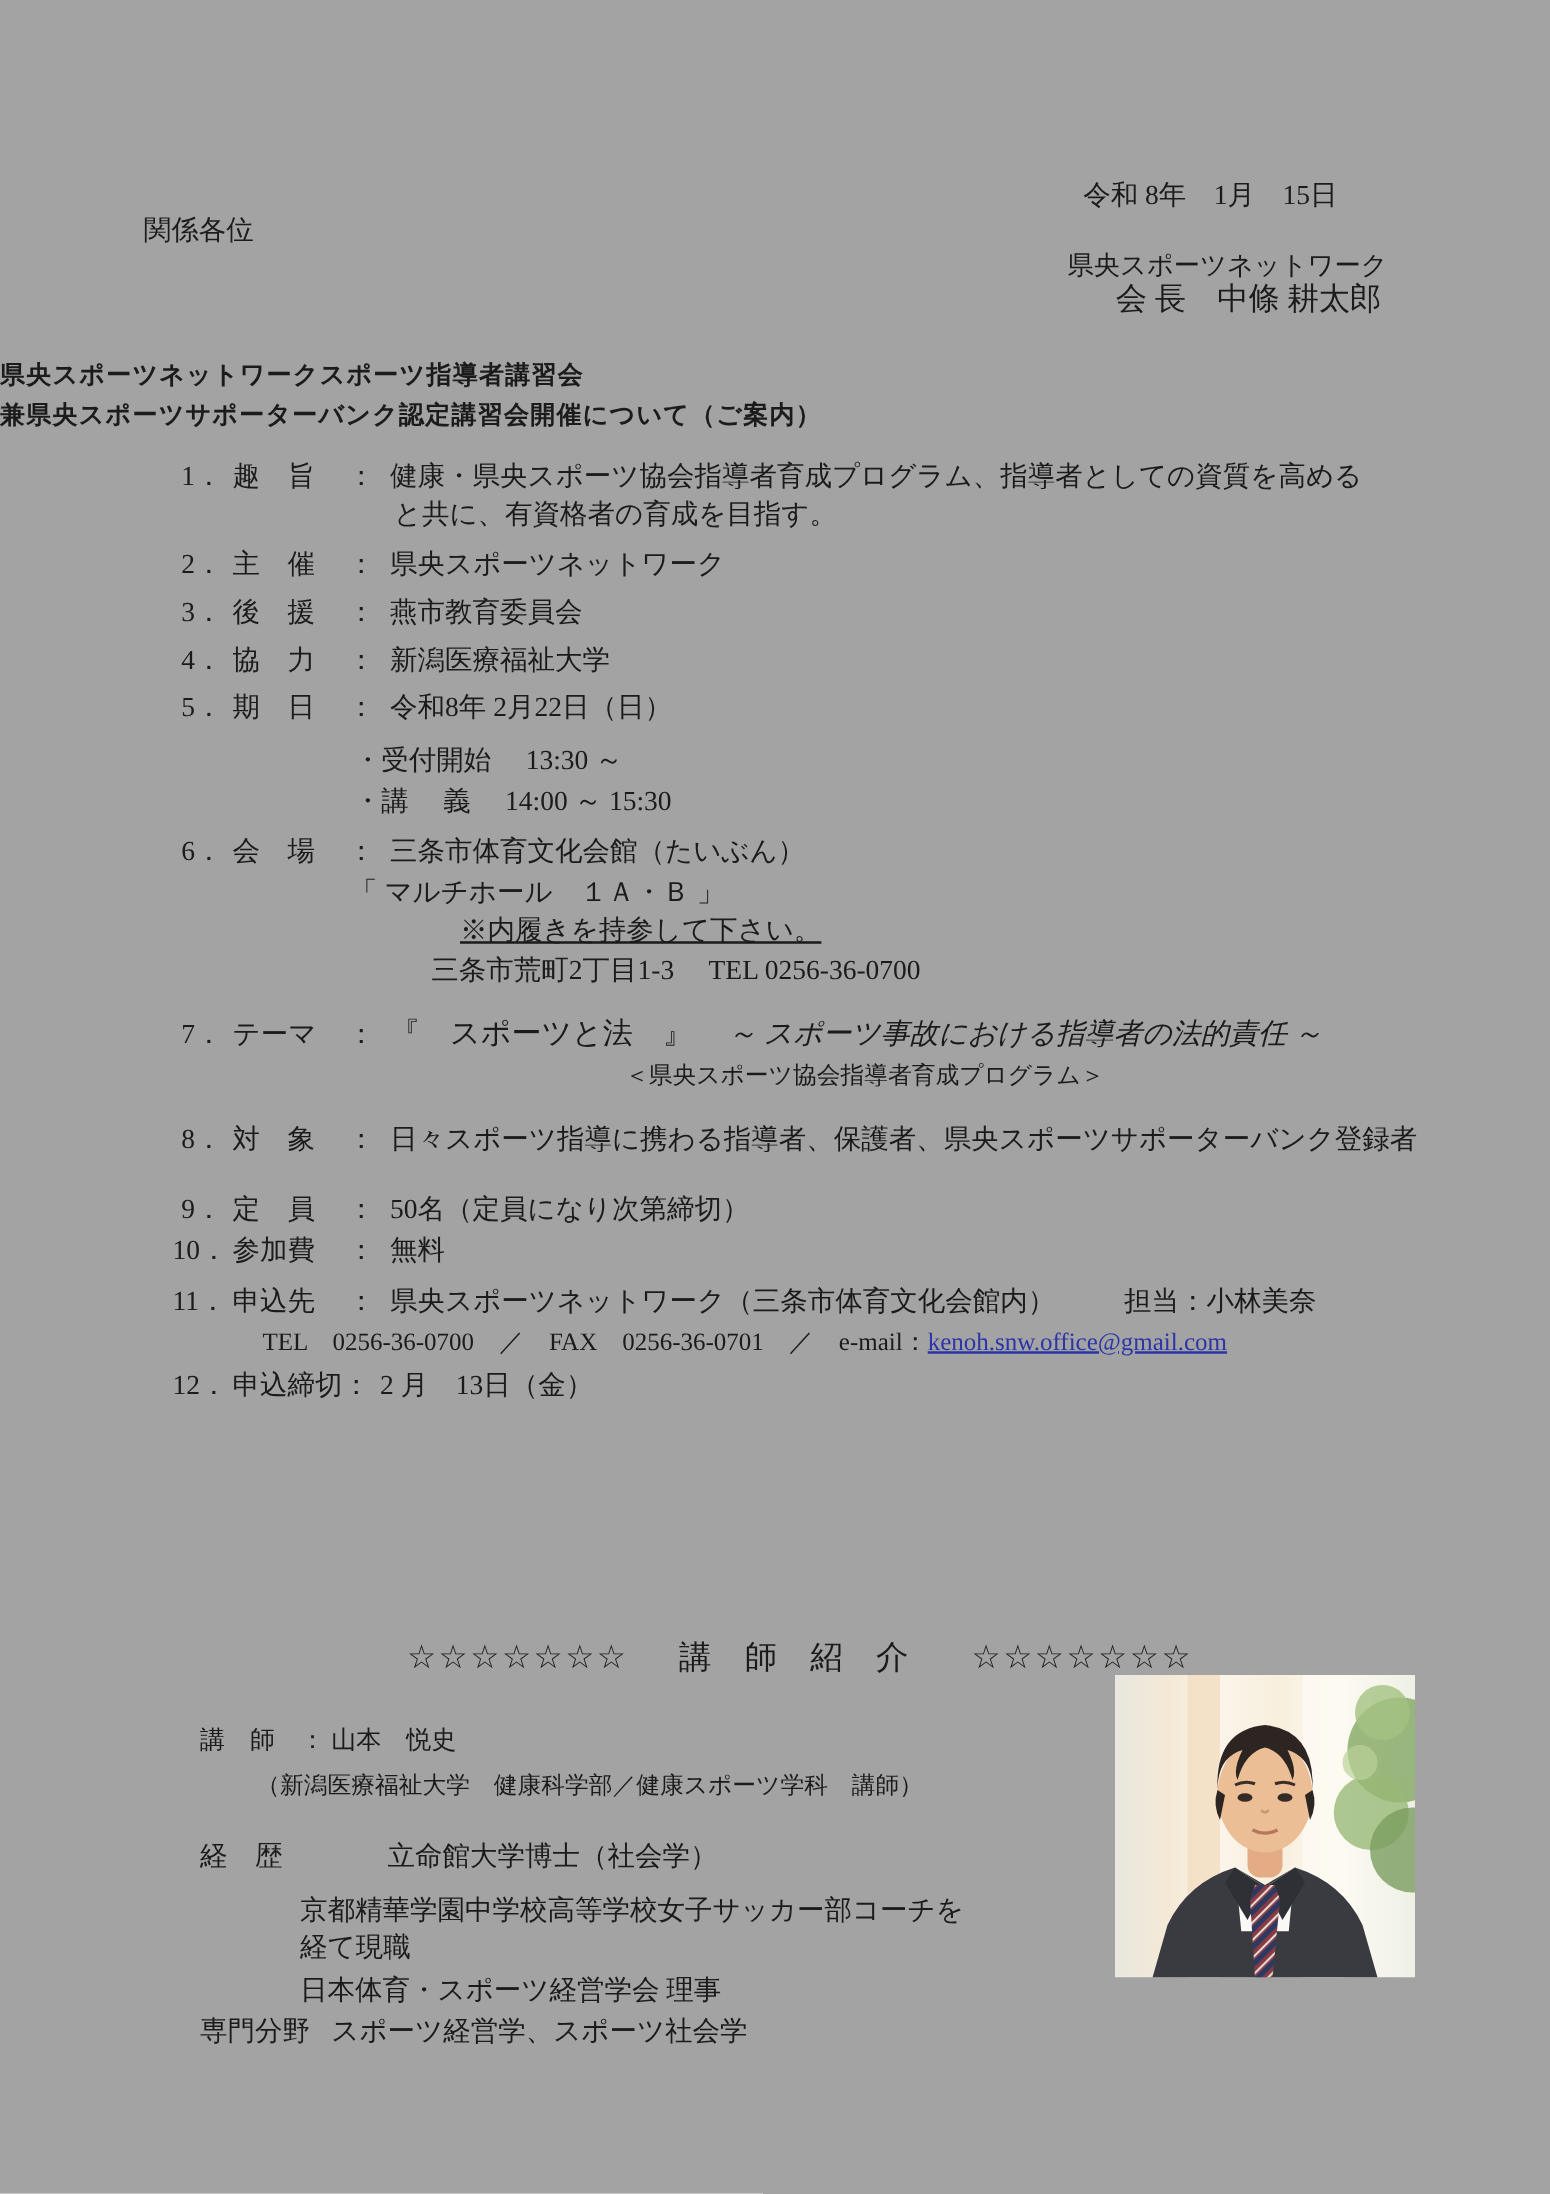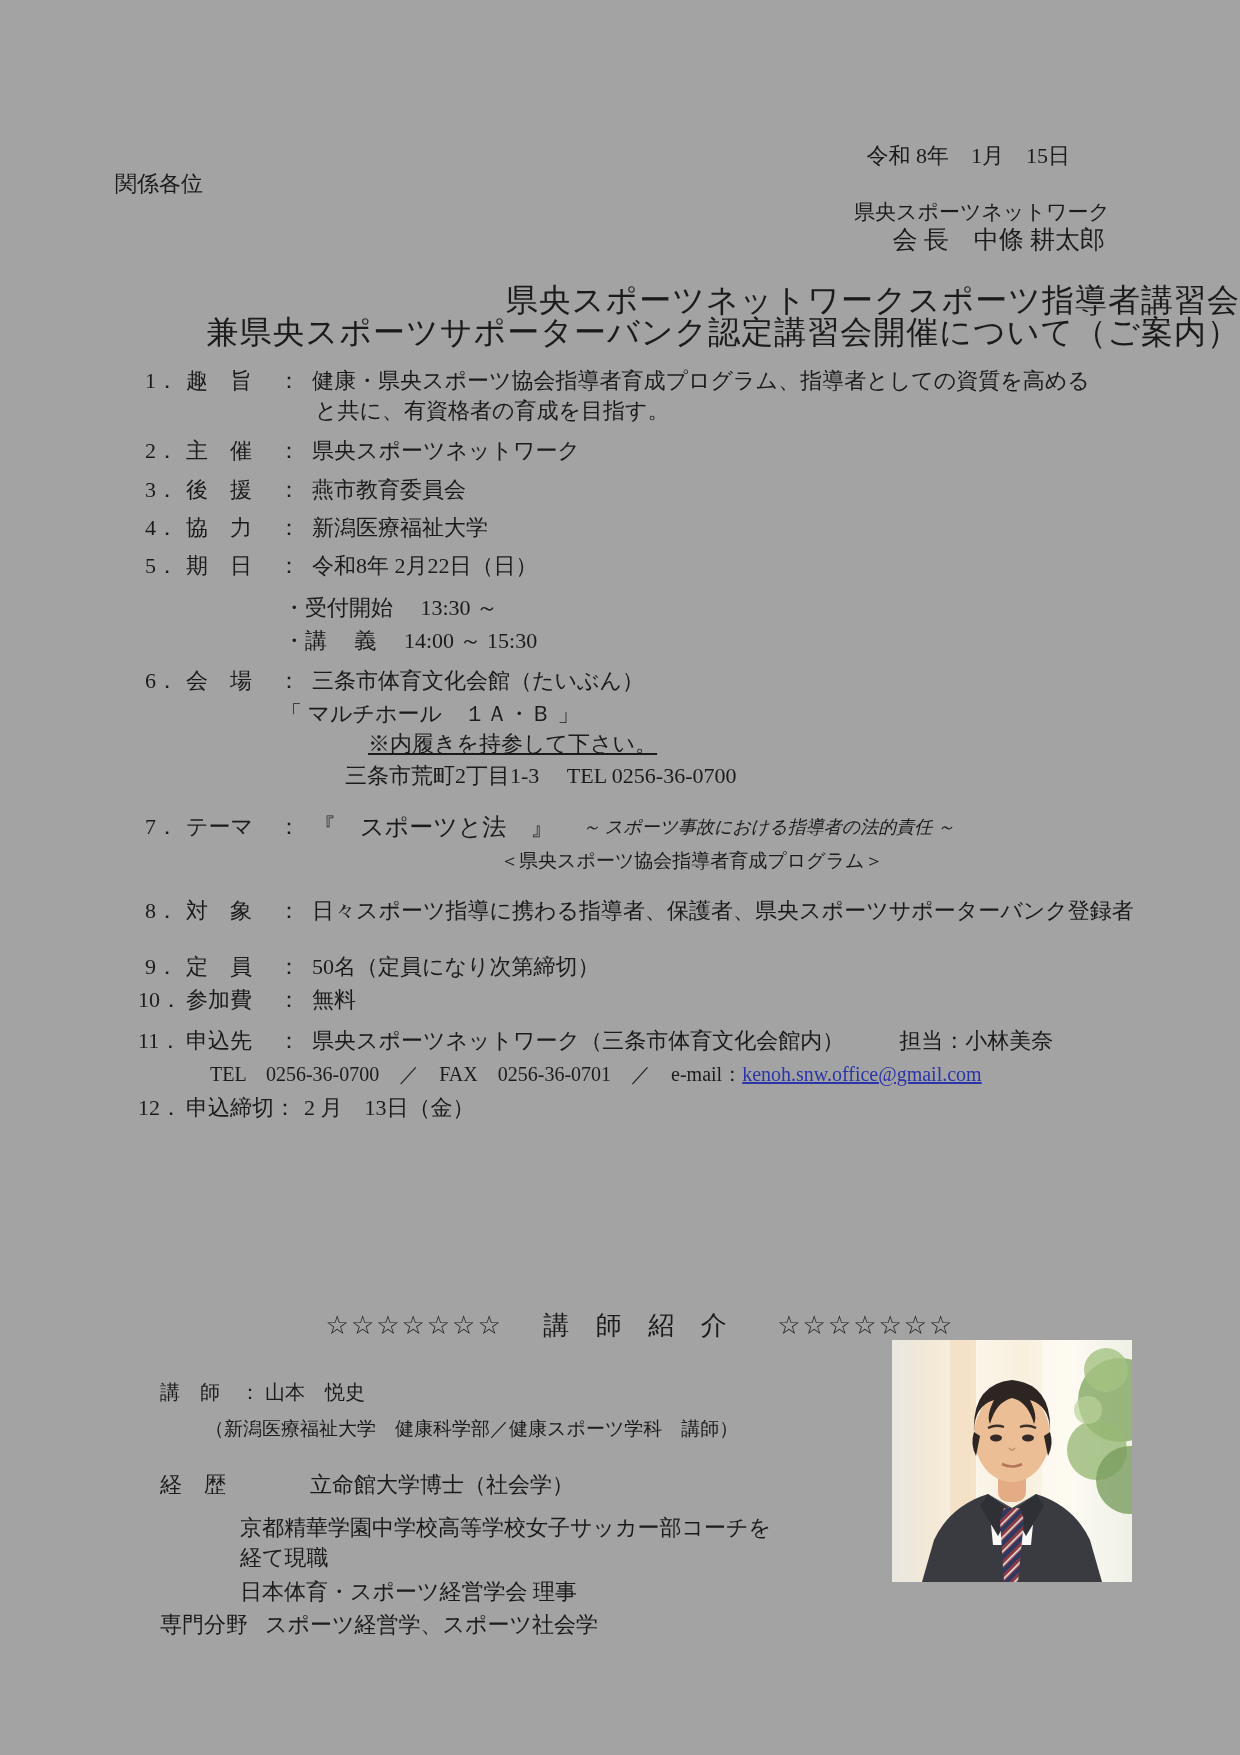--- a/index.html
+++ b/index.html
@@ -14,21 +14,21 @@
   }
   .nowrap { white-space:nowrap; }
 
   
   .hdr-date  { padding:142px 170px 0 0; text-align:right; font-size:22px; line-height:28px; }
   .hdr-salut { margin:0 0 0 115px; font-size:22px; line-height:28px; }
   .hdr-org   { text-align:right; padding-right:130px; font-size:21px; line-height:28px; }
   .hdr-pres  { text-align:right; padding-right:135px; font-size:25px; line-height:28px; }
 
   
-  .doc-title { margin-top:30px; text-align:right; font-size:32px; line-height:32px; letter-spacing:1px; }
+  .doc-title { margin-top:30px; text-align:left; font-size:20px; line-height:32px; letter-spacing:1px;font-weight:bold; }
 
   
   .item { display:flex; margin-left:138px; line-height:30px; white-space:nowrap; }
   .num   { width:40px; text-align:right; margin-right:8px; flex:0 0 auto; }
   .label { width:92px; flex:0 0 auto; }
   .colon { width:34px; flex:0 0 auto; }
   .cont  { line-height:30px; white-space:nowrap; }
 
   .mt18{margin-top:18px}.mt10{margin-top:10px}.mt9{margin-top:9px}.mt8{margin-top:8px}
   .mt12{margin-top:12px}.mt3{margin-top:3px}.mt2{margin-top:2px}.mt4{margin-top:4px}
@@ -37,21 +37,21 @@
   .ind-cont1   { margin-left:315px; }
   .ind-sched   { margin-left:283px; }
   .ind-hall    { margin-left:280px; display:flex;flex-direction:column; }
   .hall-note   { margin-left:88px; text-decoration:underline; }
   .ind-addr    { margin-left:345px; }
   .ind-program { margin-left:500px; font-size:19px; }
   .ind-telfax  { margin-left:210px; font-size:20px; }
   .contact-gap { margin-left:55px; }
 
   .theme-quote { font-size:24px; }
-  .theme-sub   { font-style:italic; font-size:18px; margin-left:28px; }
+  .theme-sub   { font-style:italic; font-size:23px; margin-left:28px; }
 
   a.email-link { color:#2b35a8; text-decoration:underline; }
 
   
   .lect-heading { margin-top:186px; text-align:center; font-size:26px; line-height:34px; padding-left:40px; white-space:nowrap; }
   .lect-heading .stars { letter-spacing:2px; }
   .lect-heading .hd    { margin:0 34px; letter-spacing:10px; }
 
   .lect-name  { margin:34px 0 0 160px; font-size:20px; line-height:30px; white-space:nowrap; }
   .lect-affil { margin:8px 0 0 205px; font-size:19px; line-height:28px; white-space:nowrap; }

